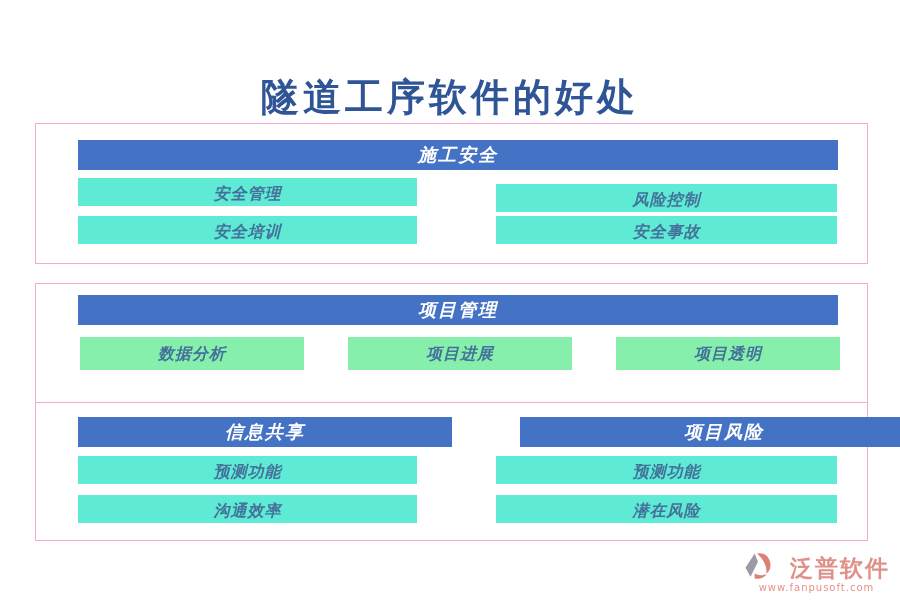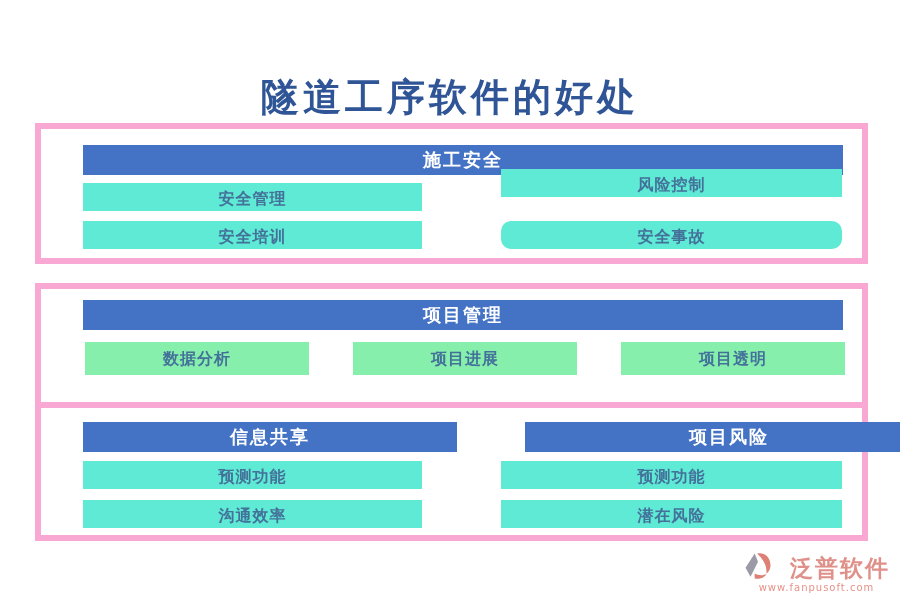--- a/index.html
+++ b/index.html
@@ -10,43 +10,43 @@
     font-family:"DejaVu Serif","Liberation Serif",serif;
     overflow:hidden;
   }
   .title {
     position:absolute; top:76px; left:0; width:100%;
     text-align:center; font-size:38px; font-weight:bold;
     color:#2F5597; letter-spacing:4px; line-height:1.1;
   }
   .panel {
     position:absolute; left:35px; width:833px;
-    border:6px solid #f9a8d4; background:#ffffff;
+    border:1px solid #f9a8d4; background:#ffffff;font-style:italic;
   }
   .panel-construction-safety { top:123px; height:141px; }
   .panel-project-management  { top:283px; height:127px; }
   .panel-bottom              { top:402px; height:139px; }
   .hdr {
     position:absolute; height:30px; line-height:30px;
     background:#4472C4; color:#FFFFFF;
     font-size:18px; font-weight:bold; text-align:center;
     letter-spacing:2px;
   }
   .item {
     position:absolute; height:28px; line-height:32px;
     background:#5eead4; color:#44719A;
     font-size:16px; font-weight:bold; text-align:center;
     letter-spacing:1px;
   }
   
   .p1-hdr { left:42px; top:16px; width:760px; }
   .p1-i1 { left:42px;  top:54px; width:339px; }
-  .p1-i2 { left:460px; top:40px; width:341px; }
+  .p1-i2 { left:460px; top:60px; width:341px; }
   .p1-i3 { left:42px;  top:92px; width:339px; }
-  .p1-i4 { left:460px; top:92px; width:341px;border-radius:10px; }
+  .p1-i4 { left:460px; top:92px; width:341px; }
   
   .p2-hdr { left:42px; top:11px; width:760px; }
   .p2-item { height:33px; line-height:33px; background:#86efac; top:53px; width:224px; }
   .p2-i1 { left:44px; }
   .p2-i2 { left:312px; }
   .p2-i3 { left:580px; }
   
   .p3-hdr-l { left:42px;  top:14px; width:374px; }
   .p3-hdr-r { left:484px; top:14px; width:408px; }
   .p3-l1 { left:42px;  top:53px; width:339px; }

